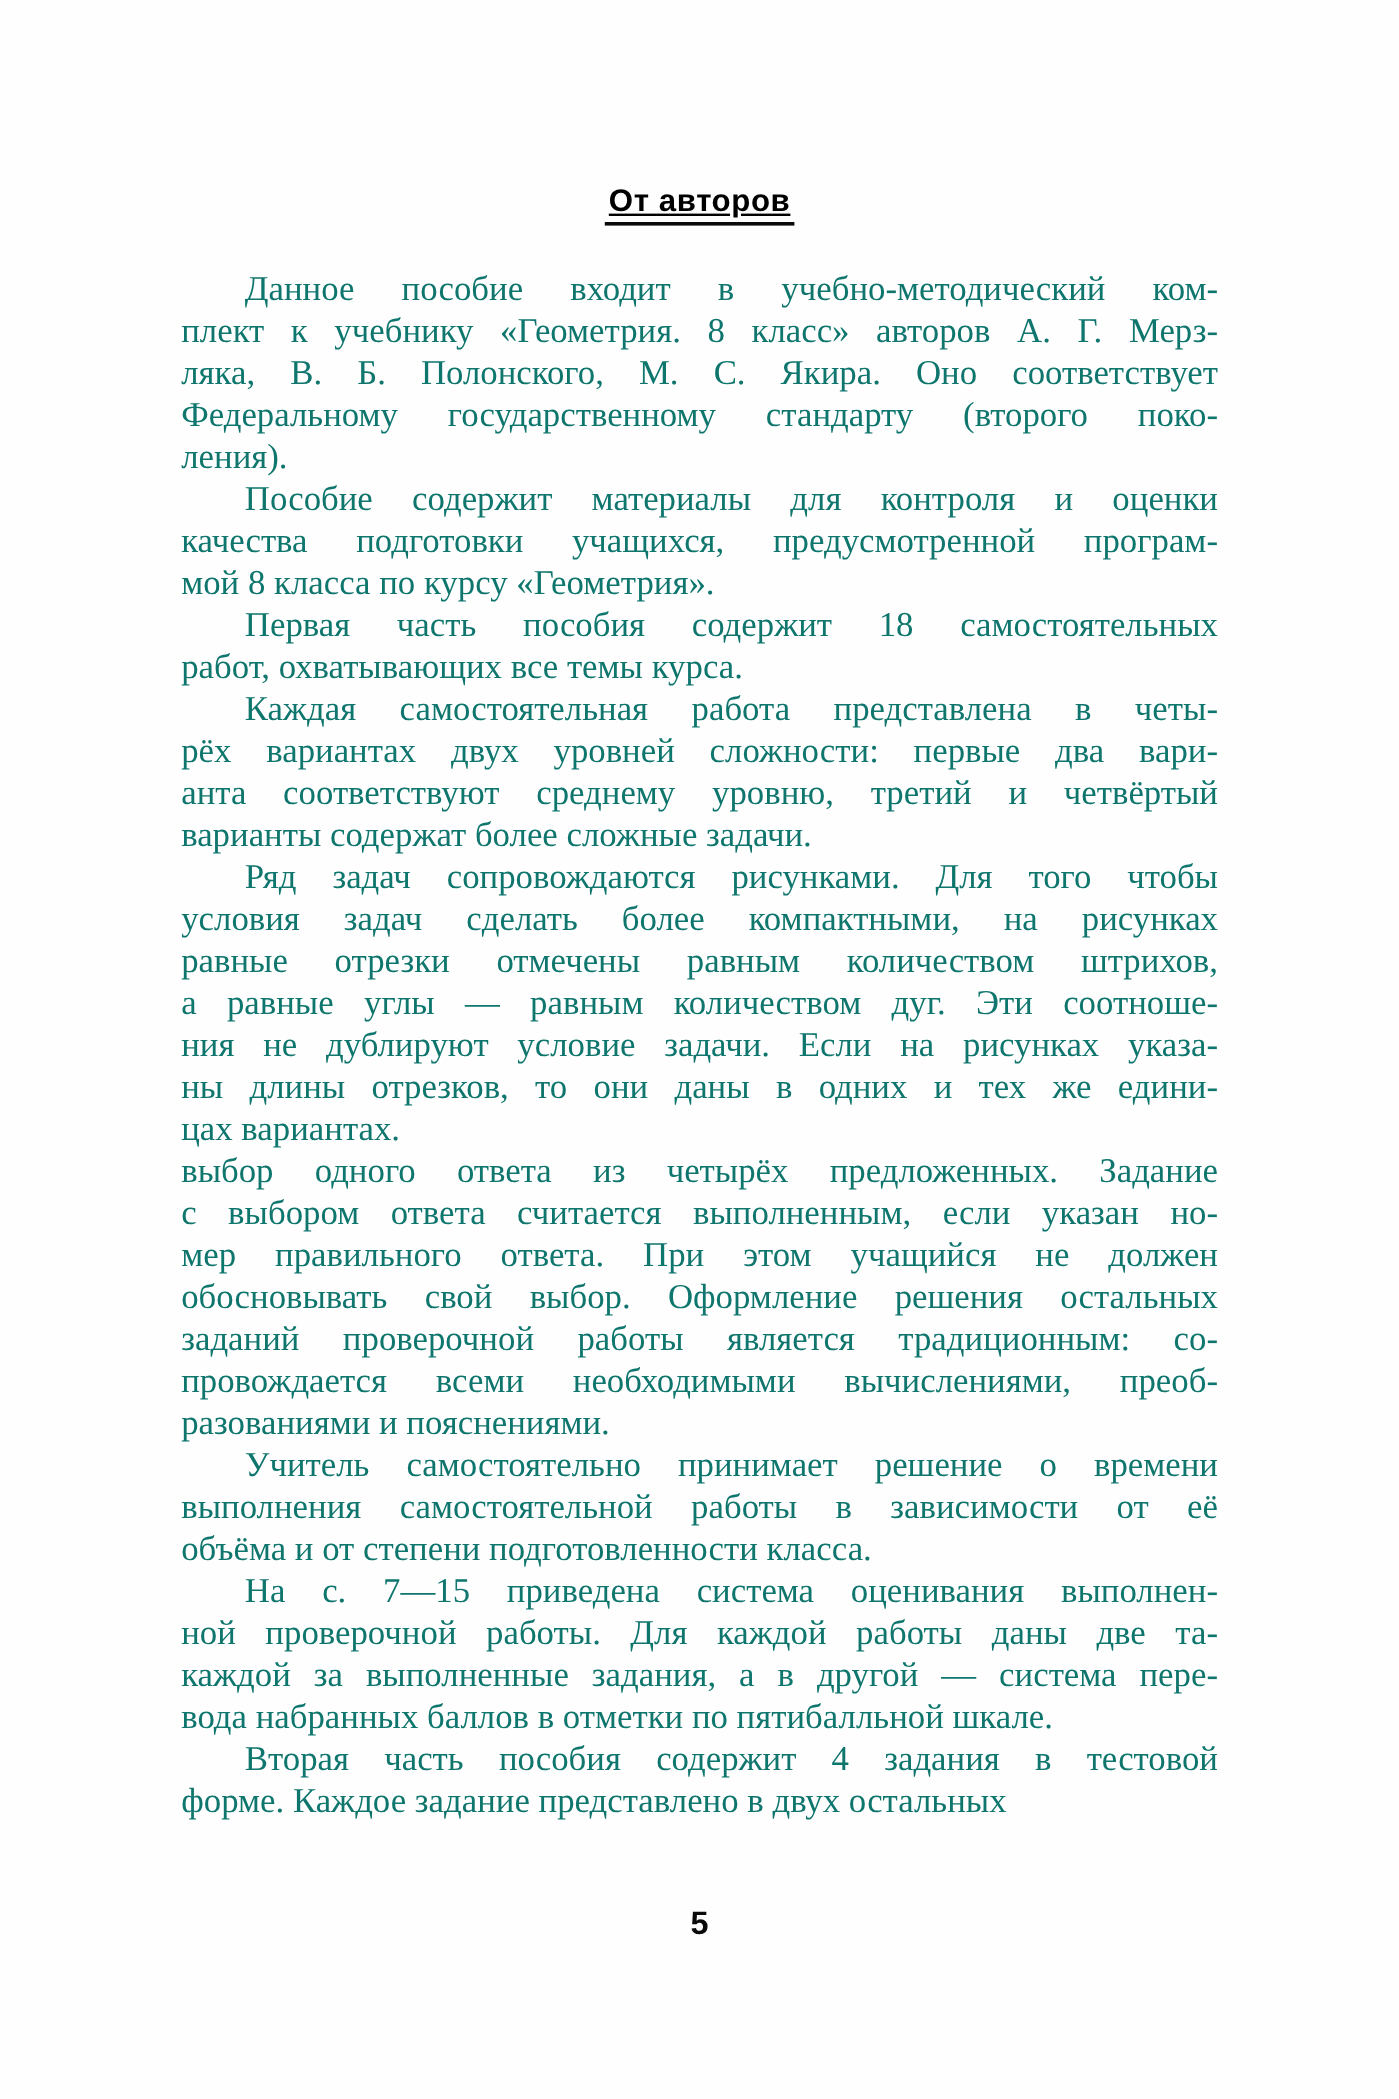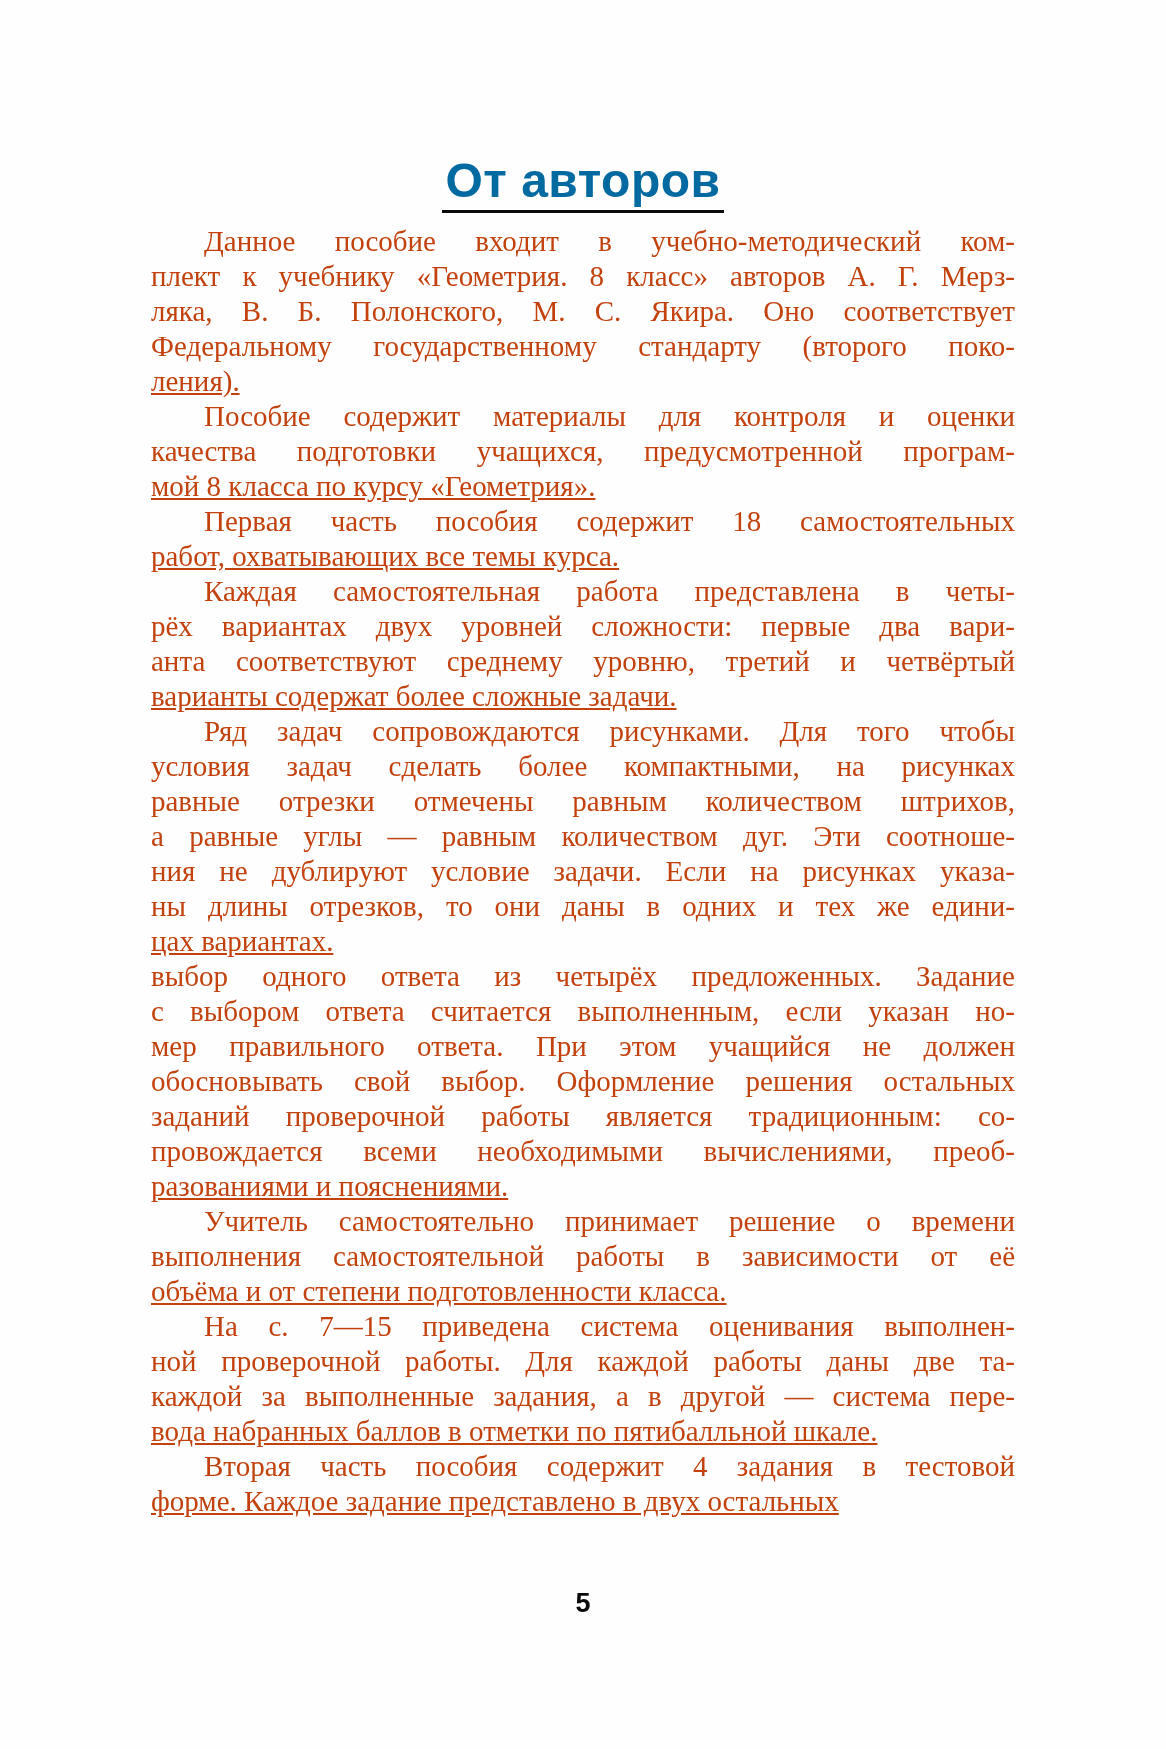--- a/index.html
+++ b/index.html
@@ -20,45 +20,46 @@
     top: 153px;
     left: 151px;
     width: 864px;
     text-align: center;
   }
   .title {
     display: inline-block;
     margin: 0;
     font-family: "Liberation Sans", sans-serif;
     font-weight: 700;
-    font-size: 48px;
+    font-size: 26px;
     line-height: 1.15;
     letter-spacing: 0.5px;
-    color: #0369a1;
+    color: #000000;
     border-bottom: 3px solid #0a0a0a;
     padding: 0 3px 2px 3px;
+    text-decoration: underline;
   }
   .body-text {
     position: absolute;
     top: 224px;
     left: 151px;
     width: 864px;
     font-family: "Liberation Serif", serif;
     font-size: 29px;
     line-height: 35px;
-    color: #c2410c;
+    color: #0f766e;
   }
   .para { margin: 0; }
   .line {
     text-align: justify;
     text-align-last: justify;
     white-space: normal;
   }
   .line.first { text-indent: 53px; }
-  .line.last { text-align-last: left; text-decoration: underline; }
+  .line.last { text-align-last: left; }
   .page-num {
     position: absolute;
     top: 1588px;
     left: 151px;
     width: 864px;
     text-align: center;
     font-family: "Liberation Sans", sans-serif;
     font-weight: 700;
     font-size: 27px;
     color: #0a0a0a;

